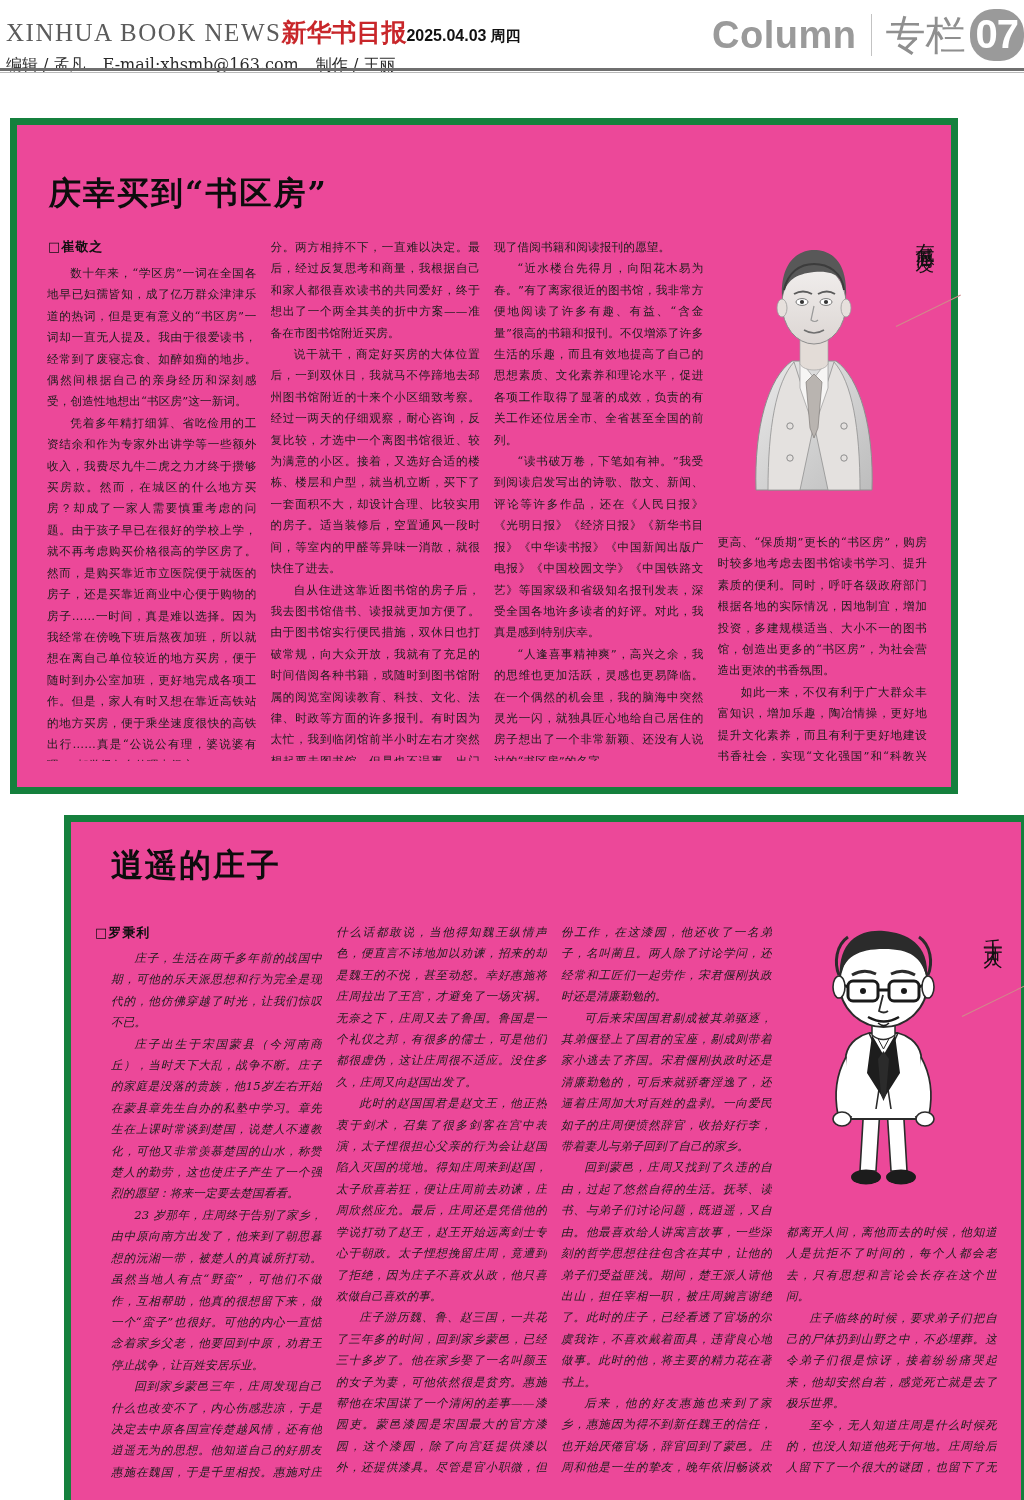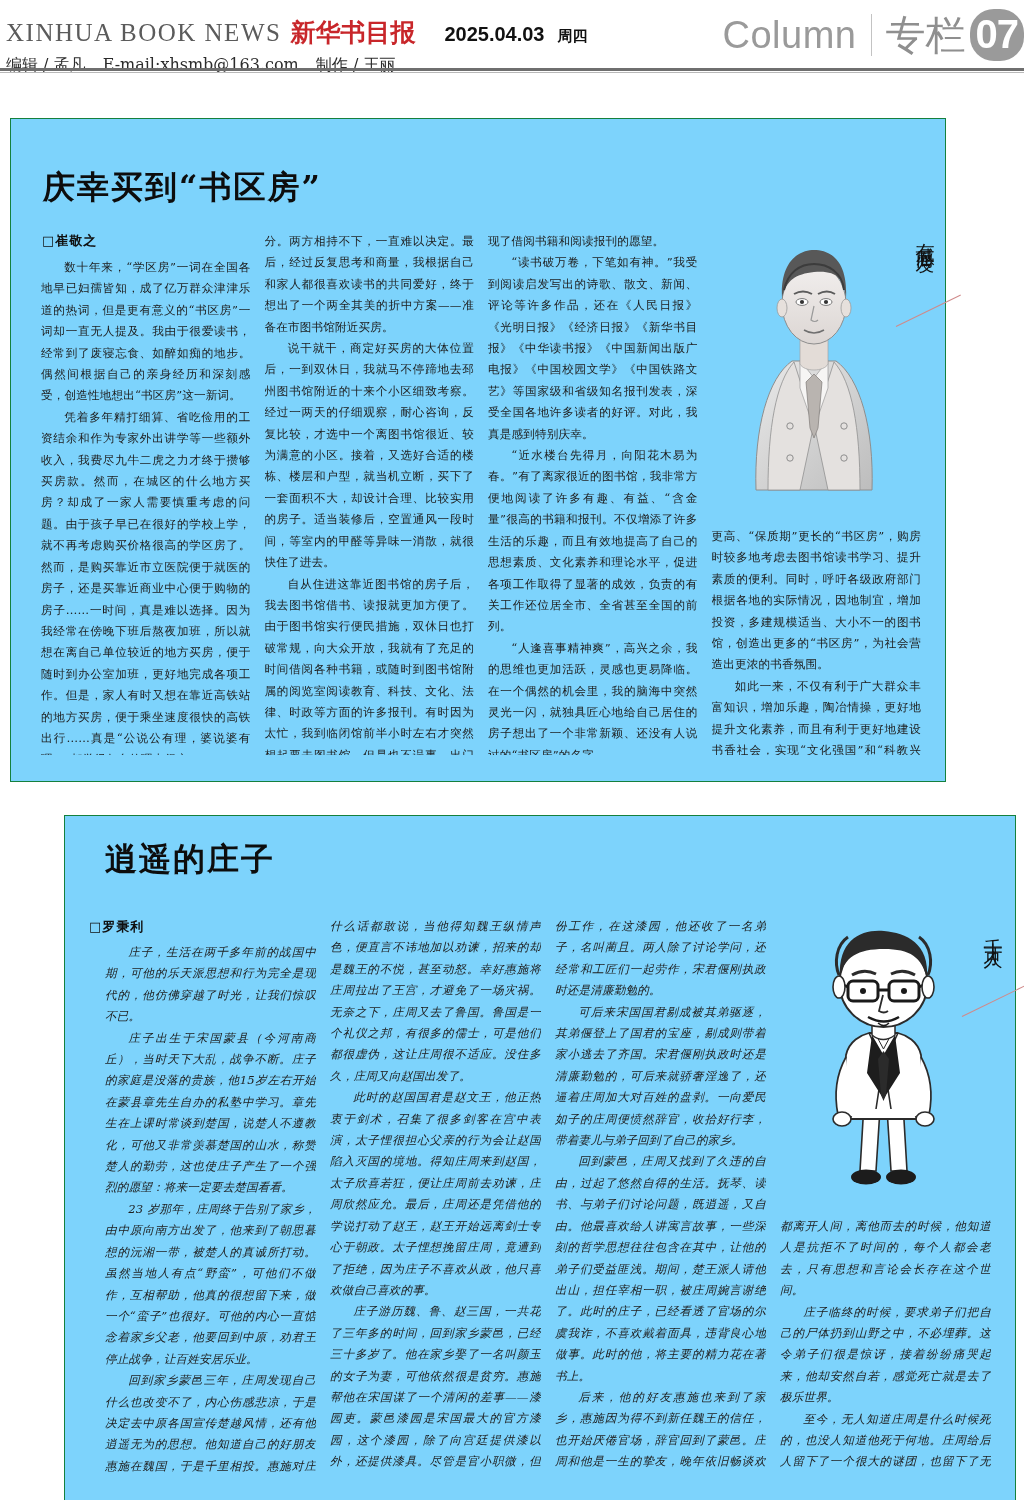--- a/index.html
+++ b/index.html
@@ -23,44 +23,42 @@
     padding: 0;
   }
   .masthead-left {
     position: absolute;
     left: 6px;
     top: 16px;
   }
   .mh-line1 {
     display: flex;
     align-items: baseline;
-    gap: 9px;
     white-space: nowrap;
   }
   .mh-en {
     font-family: "Liberation Serif", serif;
     font-size: 25px;
     letter-spacing: 1.5px;
     color: #5b5b5b;
     font-weight: 400;
   }
   .mh-cn {
     font-family: Liberation Serif, serif;
     font-size: 25px;
     font-weight: bold;
     color: #c8262a;
     letter-spacing: 0px;
   }
   .mh-date {
     font-family: "Liberation Sans", sans-serif;
-    font-size: 20px;
+    font-size: 16px;
     font-weight: bold;
     color: #111;
     letter-spacing: 0px;
-    margin-left: 20px;
   }
   .mh-weekday {
     font-family: "DejaVu Sans", sans-serif;
     font-size: 15px;
     font-weight: bold;
     color: #111;
     margin-left: 4px;
   }
   .mh-line2 {
     margin-top: 6px;
@@ -76,21 +74,21 @@
     right: 0px;
     top: 6px;
     display: flex;
     align-items: center;
     height: 58px;
   }
   .mh-column-en {
     font-family: "Liberation Sans", sans-serif;
     font-size: 38px;
     color: #9a9a9a;
-    font-weight: 400;
+    font-weight: 700;
     letter-spacing: 0.5px;
     padding-right: 14px;
   }
   .mh-divider {
     width: 1px;
     height: 42px;
     background: #c3c3c3;
   }
   .mh-column-cn {
     font-family: "DejaVu Sans", "Liberation Sans", sans-serif;
@@ -121,22 +119,22 @@
     position: absolute;
     left: 0; right: 0;
     top: 72px;
     height: 1px;
     background: #b9b9b9;
   }
 
   
   .article {
     position: absolute;
-    background: #7dd3fc;
-    border: 1px solid #15803d;
+    background: #ec4899;
+    border: 7px solid #15803d;
     box-shadow: 0 0 0 1px #ffffff;
   }
   #article-1 {
     left: 10px;
     top: 118px;
     width: 934px;
     height: 662px;
   }
   #article-2 {
     left: 64px;
@@ -290,22 +288,22 @@
         <p>数十年来，“学区房”一词在全国各地早已妇孺皆知，成了亿万群众津津乐道的热词，但是更有意义的“书区房”一词却一直无人提及。我由于很爱读书，经常到了废寝忘食、如醉如痴的地步。偶然间根据自己的亲身经历和深刻感受，创造性地想出“书区房”这一新词。</p>
         <p>凭着多年精打细算、省吃俭用的工资结余和作为专家外出讲学等一些额外收入，我费尽九牛二虎之力才终于攒够买房款。然而，在城区的什么地方买房？却成了一家人需要慎重考虑的问题。由于孩子早已在很好的学校上学，就不再考虑购买价格很高的学区房了。然而，是购买靠近市立医院便于就医的房子，还是买靠近商业中心便于购物的房子……一时间，真是难以选择。因为我经常在傍晚下班后熬夜加班，所以就想在离自己单位较近的地方买房，便于随时到办公室加班，更好地完成各项工作。但是，家人有时又想在靠近高铁站的地方买房，便于乘坐速度很快的高铁出行……真是“公说公有理，婆说婆有理”，都觉得各自的理由很充</p>
       </div>
     <div class="col c2">
         <p class="noindent">分。两方相持不下，一直难以决定。最后，经过反复思考和商量，我根据自己和家人都很喜欢读书的共同爱好，终于想出了一个两全其美的折中方案——准备在市图书馆附近买房。</p>
         <p>说干就干，商定好买房的大体位置后，一到双休日，我就马不停蹄地去邳州图书馆附近的十来个小区细致考察。经过一两天的仔细观察，耐心咨询，反复比较，才选中一个离图书馆很近、较为满意的小区。接着，又选好合适的楼栋、楼层和户型，就当机立断，买下了一套面积不大，却设计合理、比较实用的房子。适当装修后，空置通风一段时间，等室内的甲醛等异味一消散，就很快住了进去。</p>
         <p>自从住进这靠近图书馆的房子后，我去图书馆借书、读报就更加方便了。由于图书馆实行便民措施，双休日也打破常规，向大众开放，我就有了充足的时间借阅各种书籍，或随时到图书馆附属的阅览室阅读教育、科技、文化、法律、时政等方面的许多报刊。有时因为太忙，我到临闭馆前半小时左右才突然想起要去图书馆，但是也不误事，出门几分钟就到了，很快就实</p>
       </div>
     <div class="col c3">
         <p class="noindent">现了借阅书籍和阅读报刊的愿望。</p>
+        <p>“近水楼台先得月，向阳花木易为春。”有了离家很近的图书馆，我非常方便地阅读了许多有趣、有益、“含金量”很高的书籍和报刊。不仅增添了许多生活的乐趣，而且有效地提高了自己的思想素质、文化素养和理论水平，促进各项工作取得了显著的成效，负责的有关工作还位居全市、全省甚至全国的前列。</p>
         <p>“读书破万卷，下笔如有神。”我受到阅读启发写出的诗歌、散文、新闻、评论等许多作品，还在《人民日报》《光明日报》《经济日报》《新华书目报》《中华读书报》《中国新闻出版广电报》《中国校园文学》《中国铁路文艺》等国家级和省级知名报刊发表，深受全国各地许多读者的好评。对此，我真是感到特别庆幸。</p>
-        <p>“近水楼台先得月，向阳花木易为春。”有了离家很近的图书馆，我非常方便地阅读了许多有趣、有益、“含金量”很高的书籍和报刊。不仅增添了许多生活的乐趣，而且有效地提高了自己的思想素质、文化素养和理论水平，促进各项工作取得了显著的成效，负责的有关工作还位居全市、全省甚至全国的前列。</p>
         <p>“人逢喜事精神爽”，高兴之余，我的思维也更加活跃，灵感也更易降临。在一个偶然的机会里，我的脑海中突然灵光一闪，就独具匠心地给自己居住的房子想出了一个非常新颖、还没有人说过的“书区房”的名字。</p>
       </div>
     <div class="col c4">
         <div style="height: 295px;"></div>
         <p class="noindent">更高、“保质期”更长的“书区房”，购房时较多地考虑去图书馆读书学习、提升素质的便利。同时，呼吁各级政府部门根据各地的实际情况，因地制宜，增加投资，多建规模适当、大小不一的图书馆，创造出更多的“书区房”，为社会营造出更浓的书香氛围。</p>
         <p>如此一来，不仅有利于广大群众丰富知识，增加乐趣，陶冶情操，更好地提升文化素养，而且有利于更好地建设书香社会，实现“文化强国”和“科教兴国”战略，真可谓一举多得，何乐而不为呢！</p>
       </div>
   </div>
 </div>
 

